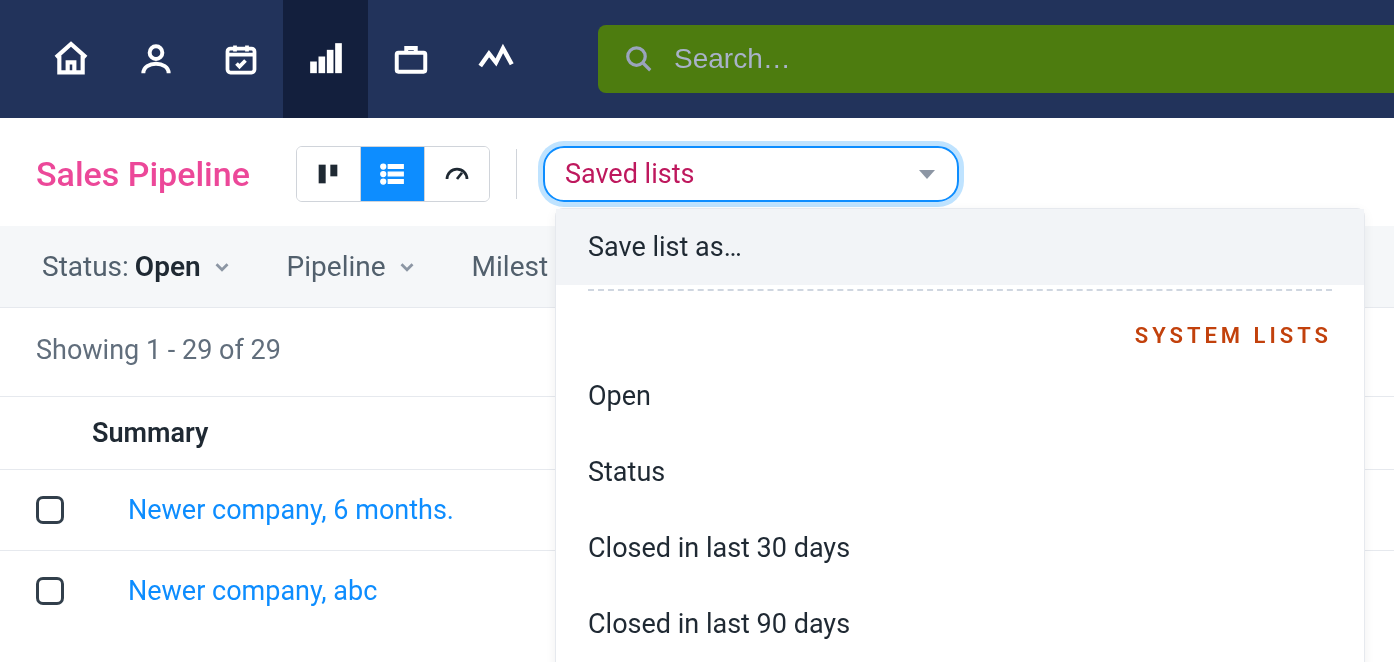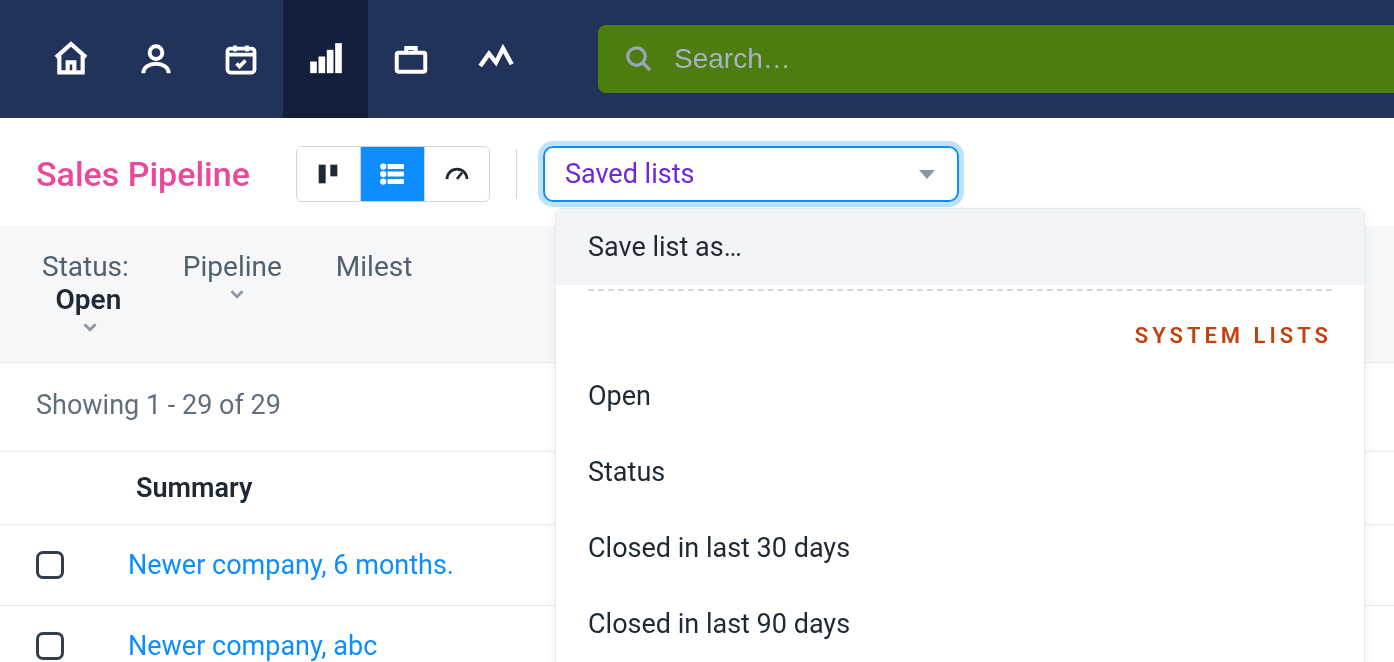--- a/index.html
+++ b/index.html
@@ -95,27 +95,27 @@
     width: 1px;
     height: 50px;
     background: #d0d4da;
     margin: 0 26px;
   }
 
   .saved-lists-trigger {
     height: 56px;
     min-width: 416px;
     border: 2px solid #0d8dff;
-    border-radius: 10px;
+    border-radius: 21px;
     box-shadow: 0 0 0 5px #bfe3ff;
     display: flex;
     align-items: center;
     padding: 0 22px 0 20px;
     font-size: 27px;
-    color: #6d28d9;
+    color: #be185d;
     cursor: pointer;
     position: relative;
   }
   .saved-lists-trigger .caret {
     margin-left: auto;
     width: 0; height: 0;
     border-left: 8px solid transparent;
     border-right: 8px solid transparent;
     border-top: 9px solid #8c96a4;
   }
@@ -161,21 +161,20 @@
     display: flex;
     gap: 54px;
     font-size: 28px;
     color: #52606d;
     border-bottom: 1px solid #e6e9ee;
   }
   .filter-chip {
     display: flex;
     align-items: center;
     cursor: pointer;
-    flex-direction: column;
   }
   .filter-chip strong { color: #1f2933; font-weight: 600; margin-left: 6px; }
 
   
   .showing {
     padding: 26px 36px 30px 36px;
     font-size: 27px;
     color: #616e7c;
   }
 
@@ -183,21 +182,21 @@
   .table-head {
     display: flex;
     align-items: center;
     padding: 20px 36px;
     font-size: 27px;
     font-weight: 600;
     color: #1f2933;
     border-top: 1px solid #e6e9ee;
     border-bottom: 1px solid #e6e9ee;
   }
-  .summary-col { margin-left: 72px; text-align: center; }
+  .summary-col { margin-left: 28px; text-align: center; }
   .row {
     display: flex;
     align-items: center;
     padding: 24px 36px;
     font-size: 27px;
     border-bottom: 1px solid #e6e9ee;
   }
   .chk {
     width: 28px; height: 28px;
     border: 3px solid #323f4b;

